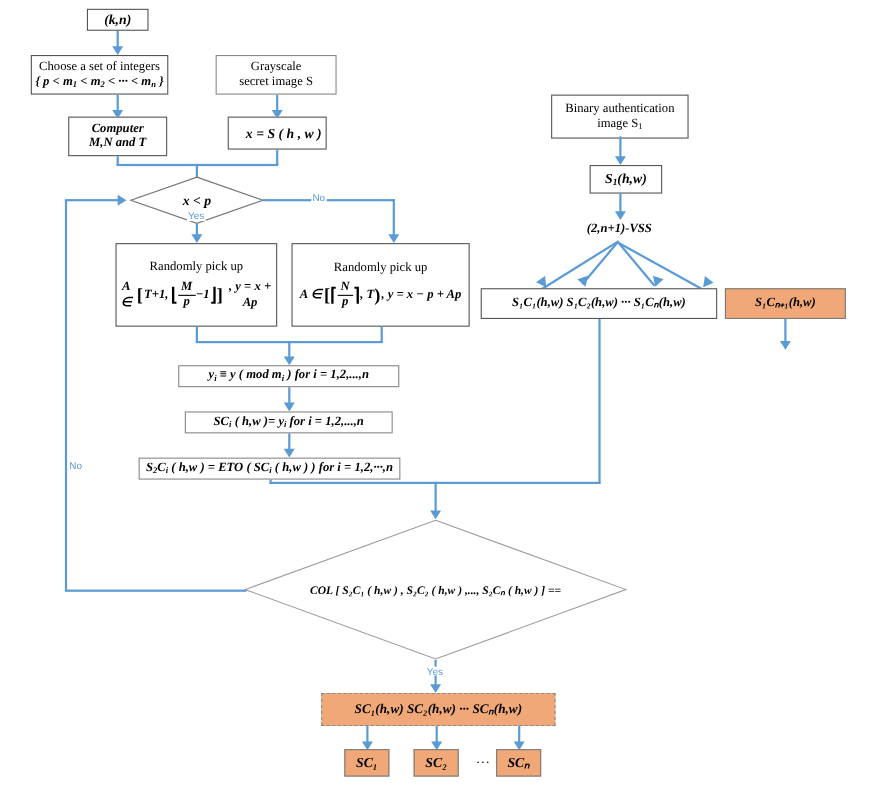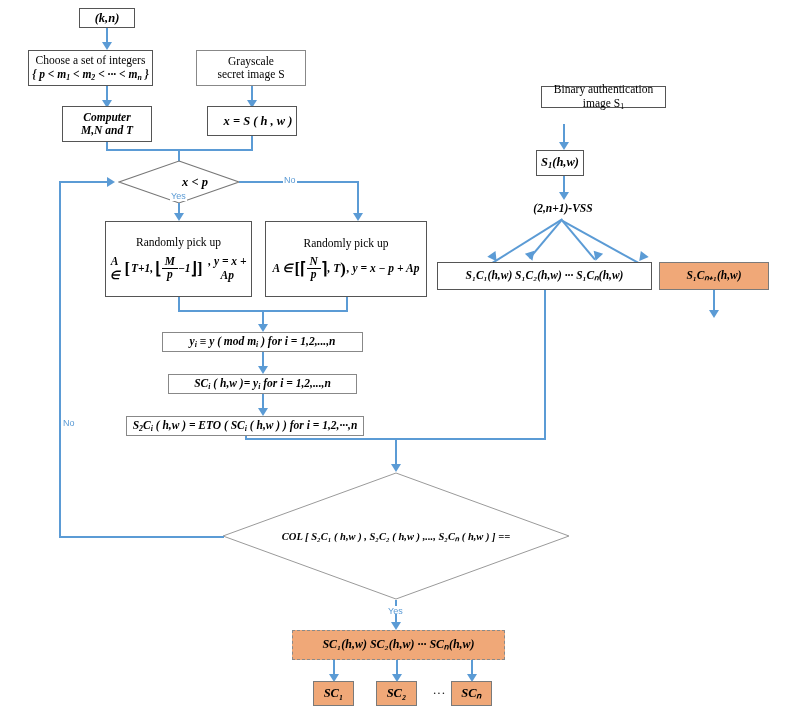--- a/index.html
+++ b/index.html
@@ -94,21 +94,21 @@
   <div class="ln lnv" style="left:106px;top:142px;height:8px;"></div>
   <div class="ln lnv" style="left:251px;top:136px;height:14px;"></div>
   <div class="ln lnh" style="left:106px;top:149px;width:147px;"></div>
   <div class="ln lnv" style="left:178px;top:149px;height:20px;"></div>
   <div class="arw arw-d" style="left:174px;top:167px;"></div>
 
   <div class="diamond" style="left:118px;top:160px;">
     <svg width="122" height="44" viewBox="0 0 122 44">
       <polygon points="61,1 121,22 61,43 1,22" fill="#ffffff" stroke="#777777" stroke-width="1.1"></polygon>
     </svg>
-    <div class="dtext" style="left:16px;top:0;width:122px;height:44px;font-size:12.5px;">
+    <div class="dtext" style="left:0;top:0;width:122px;height:44px;font-size:12.5px;">
       <span class="it">x &lt; p</span>
     </div>
   </div>
 
   <div class="lbl" style="left:170px;top:191px;">Yes</div>
   <div class="ln lnv" style="left:178px;top:203px;height:12px;"></div>
   <div class="arw arw-d" style="left:174px;top:213px;"></div>
 
   <div class="ln lnh" style="left:239px;top:181px;width:120px;"></div>
   <div class="lbl" style="left:283px;top:175px;">No</div>
@@ -175,30 +175,30 @@
   </div>
   <div class="ln lnv" style="left:262px;top:394px;height:16px;"></div>
   <div class="arw arw-d" style="left:258px;top:408px;"></div>
 
   <div class="node box thin" style="left:126px;top:416px;width:238px;height:20px;font-size:11.5px;">
     <span class="it">
       <span>S</span><span class="sub">2</span><span>C</span><span class="sub">i</span><span> ( h,w ) = ETO ( SC</span><span class="sub">i</span><span> ( h,w ) )  for i = 1,2,···,n</span>
     </span>
   </div>
 
-  <div class="node box" style="left:501px;top:86px;width:125px;height:22px;font-size:11.5px;margin-left:40px;">
+  <div class="node box" style="left:501px;top:86px;width:125px;height:40px;font-size:11.5px;">
     <div class="stack">
       <div>Binary authentication</div>
       <div><span>image S</span><span class="supn">1</span></div>
     </div>
   </div>
   <div class="ln lnv" style="left:563px;top:124px;height:20px;"></div>
   <div class="arw arw-d" style="left:559px;top:142px;"></div>
 
-  <div class="node box" style="left:536px;top:150px;width:48px;height:26px;font-size:12.5px;">
+  <div class="node box" style="left:536px;top:150px;width:66px;height:26px;font-size:12.5px;">
     <span class="it">
       <span>S</span><span class="sub">1</span><span>(h,w)</span>
     </span>
   </div>
   <div class="ln lnv" style="left:563px;top:176px;height:18px;"></div>
   <div class="arw arw-d" style="left:559px;top:192px;"></div>
 
   <div class="node plain" style="left:513px;top:201px;width:100px;height:16px;font-size:11.5px;">
     <span class="it">(2,n+1)-VSS</span>
   </div>

